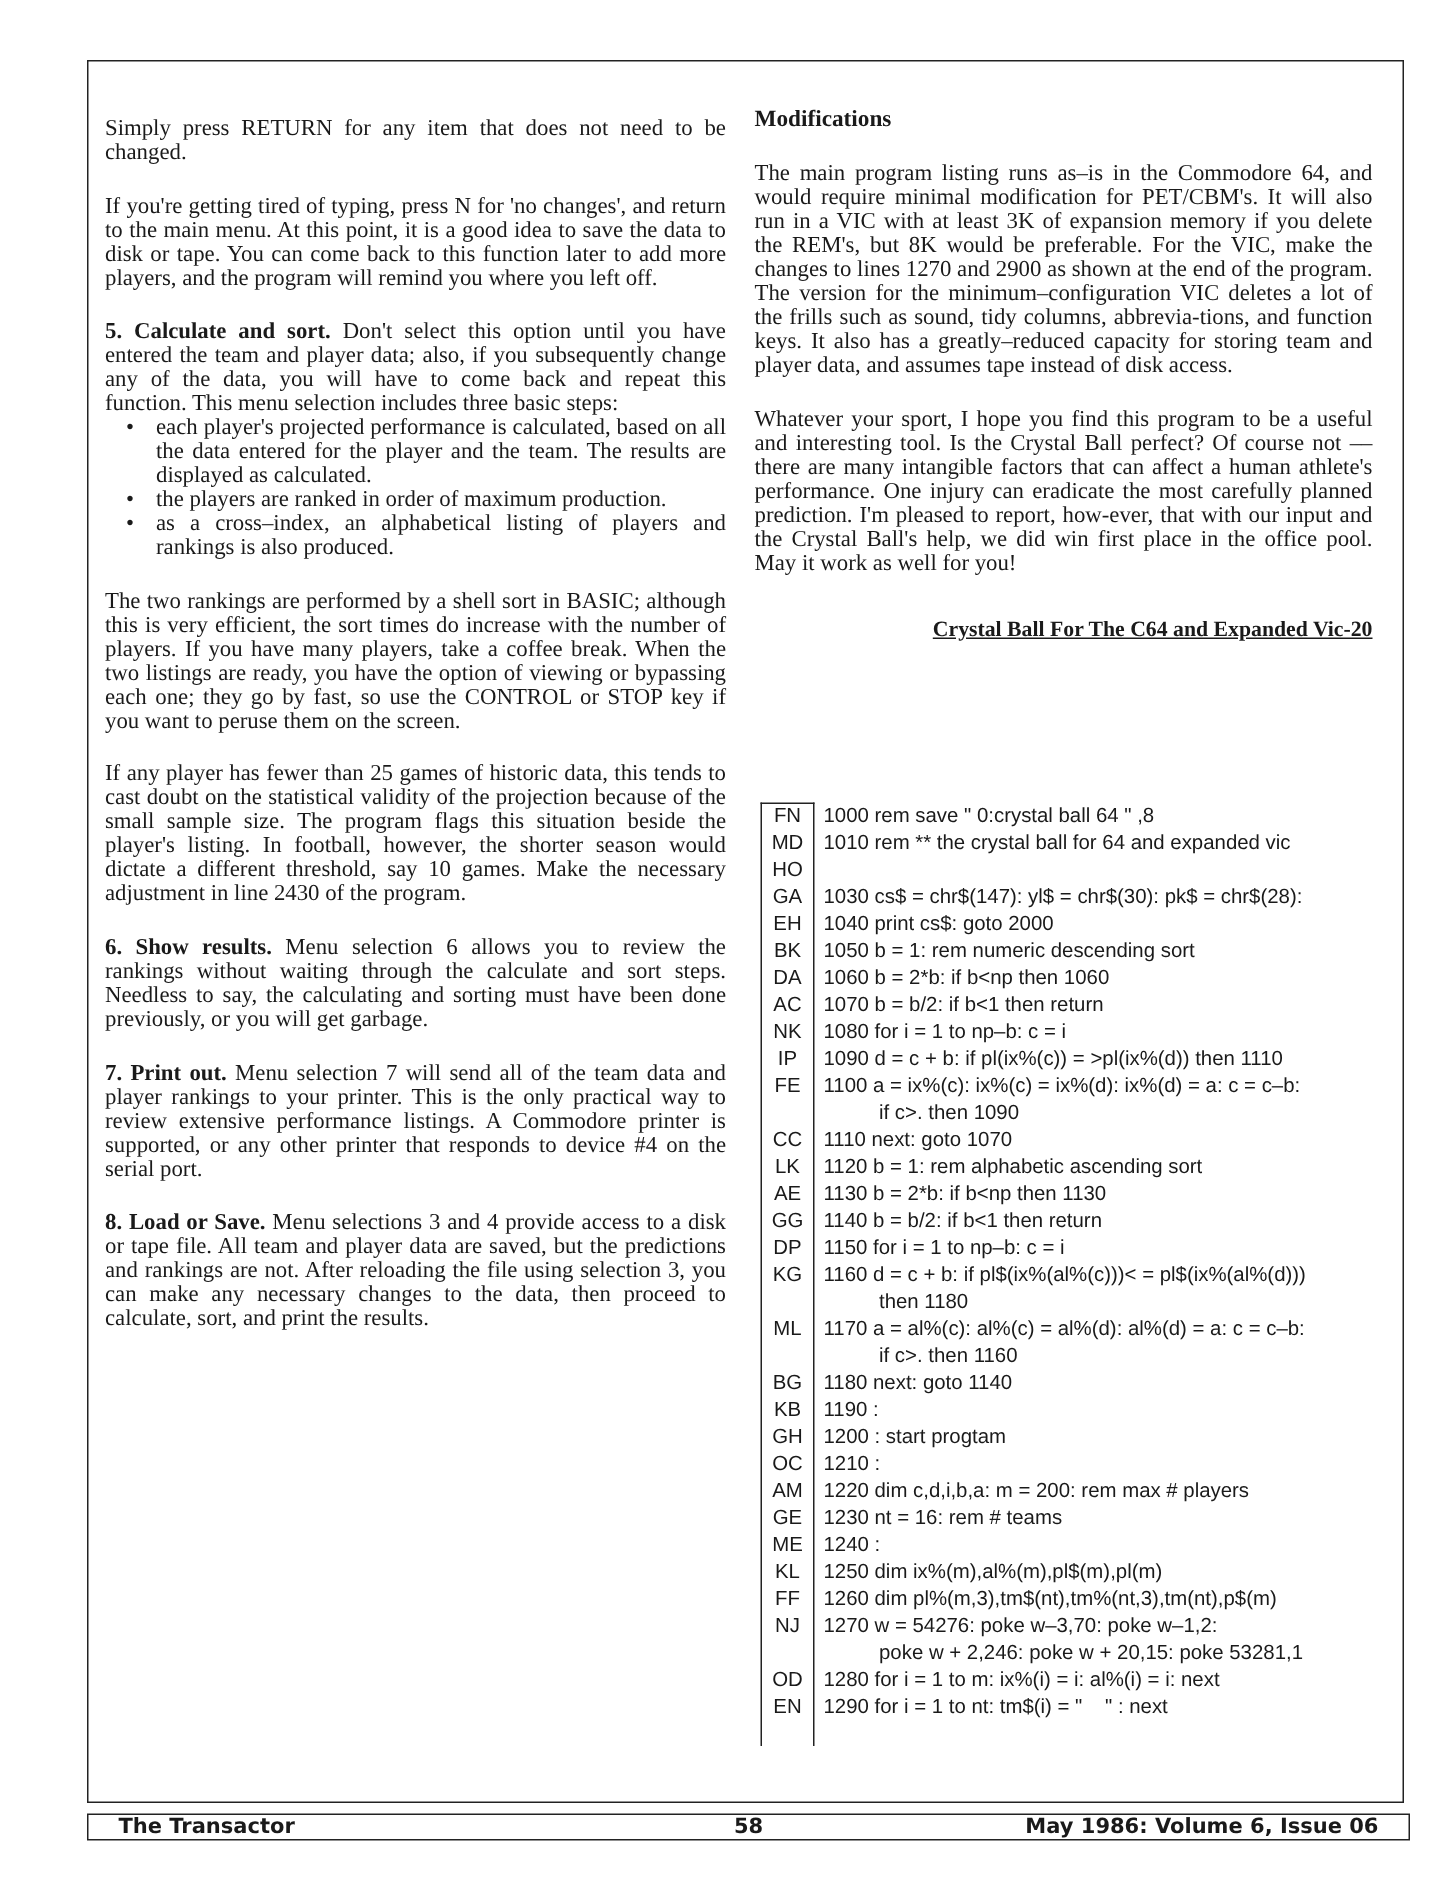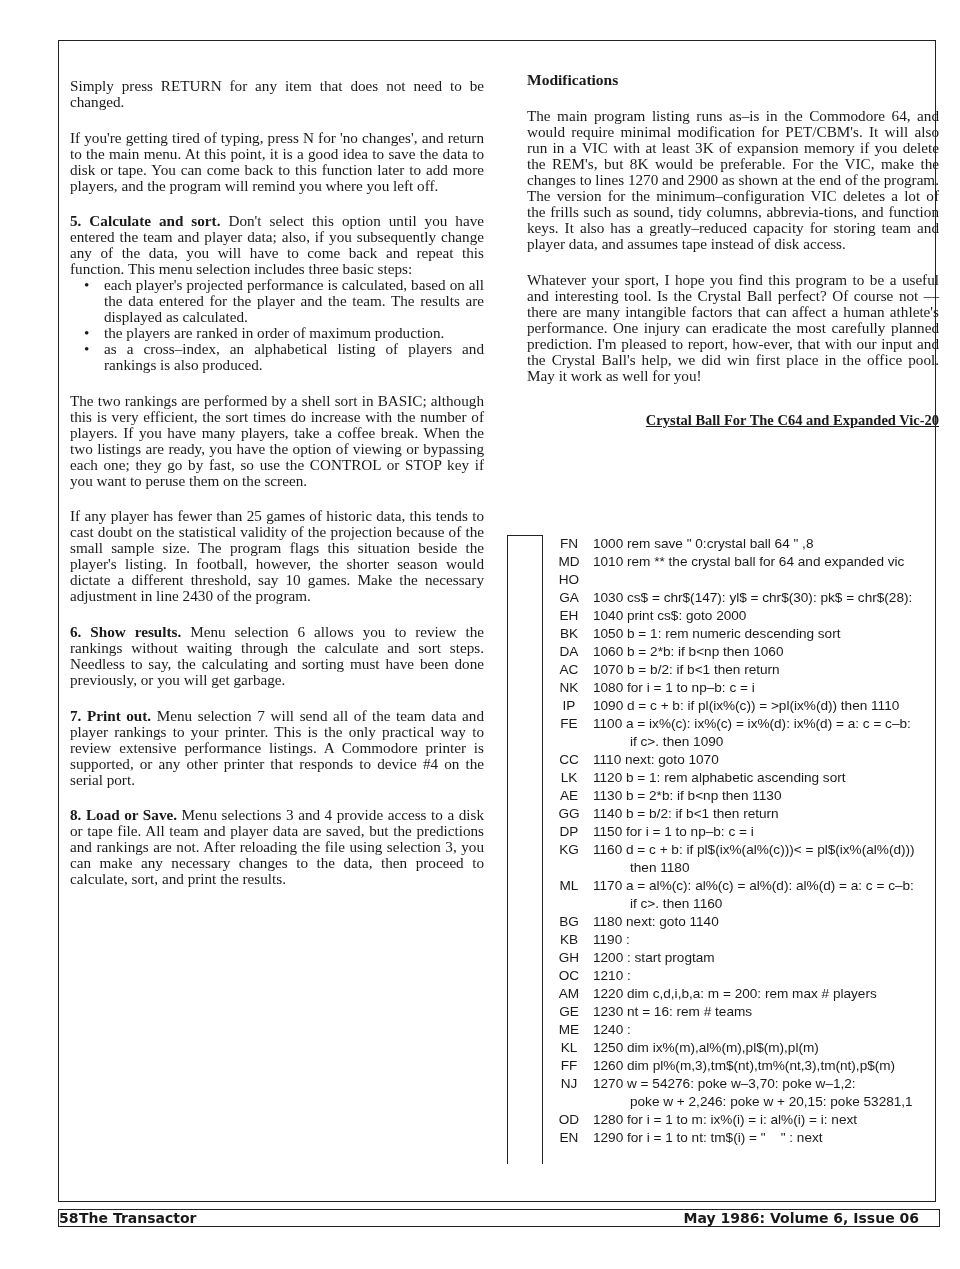--- a/index.html
+++ b/index.html
@@ -1,36 +1,36 @@
 <!DOCTYPE html>
 <html><head>
 <meta charset="utf-8">
 <style>
   html, body { margin: 0; padding: 0; background: #ffffff; }
   body { width: 960px; height: 1269px; position: relative; overflow: hidden; color: #1a1a1a; }
   .frame { position: absolute; left: 58px; top: 40px; width: 876px; height: 1160px; border: 1.5px solid #222; border-bottom: 1.5px solid #222; }
   .col { position: absolute; font-family: "Liberation Serif", serif; font-size: 15.2px; line-height: 16px; text-align: justify; }
   .left { left: 70px; top: 78px; width: 414px; }
-  .right { left: 503px; top: 72px; width: 412px; margin-left: 24px; }
+  .right { left: 503px; top: 72px; width: 412px; }
   p { margin: 0 0 19.6px 0; }
   .bold { font-weight: bold; }
   ul { list-style: none; margin: 0 0 19.6px 0; padding: 0; }
   ul li { position: relative; padding-left: 22px; margin-left: 12px; margin-right: 0; }
   ul li .bullet { position: absolute; left: 2px; top: 0; }
   .heading { font-weight: bold; font-size: 15.5px; margin: 0 0 20px 0; text-align: left; }
   .listing-title { font-weight: bold; font-size: 14.5px; margin: 28px 0 14px 0; text-align: right; text-decoration: underline; }
   .listing { position: absolute; left: 507px; top: 535px; width: 400px; font-family: "Liberation Sans", sans-serif; font-size: 13.6px; line-height: 18px; }
   .listing .codecol { position: absolute; left: 0; top: 0; width: 34px; border-left: 1.5px solid #222; border-right: 1.5px solid #222; border-top: 1.5px solid #222; text-align: center; height: 628px; }
-  .listing .row { display: flex; padding-left: 44px; }
+  .listing .row { display: flex; }
   .listing .chk { width: 36px; text-align: center; flex-shrink: 0; }
   .listing .line { padding-left: 6px; white-space: pre; }
   .listing .cont { padding-left: 43px; }
   .footer { position: absolute; left: 58px; top: 1209px; width: 880px; height: 16px; border: 1.5px solid #222; font-family: "DejaVu Sans", sans-serif; font-weight: bold; font-size: 14px; line-height: 16px; }
   .footer .mag { position: absolute; left: 20px; top: 0; }
-  .footer .page { position: absolute; left: 0; width: 100%; text-align: left; top: 0; }
+  .footer .page { position: absolute; left: 0; width: 100%; text-align: center; top: 0; }
   .footer .issue { position: absolute; right: 20px; top: 0; }
 </style>
 </head>
 <body>
 
 <div class="frame"></div>
 
 <div class="col left">
   <p>Simply press RETURN for any item that does not need to be changed.</p>
   <p>If you're getting tired of typing, press N for 'no changes', and return to the main menu. At this point, it is a good idea to save the data to disk or tape. You can come back to this function later to add more players, and the program will remind you where you left off.</p>

